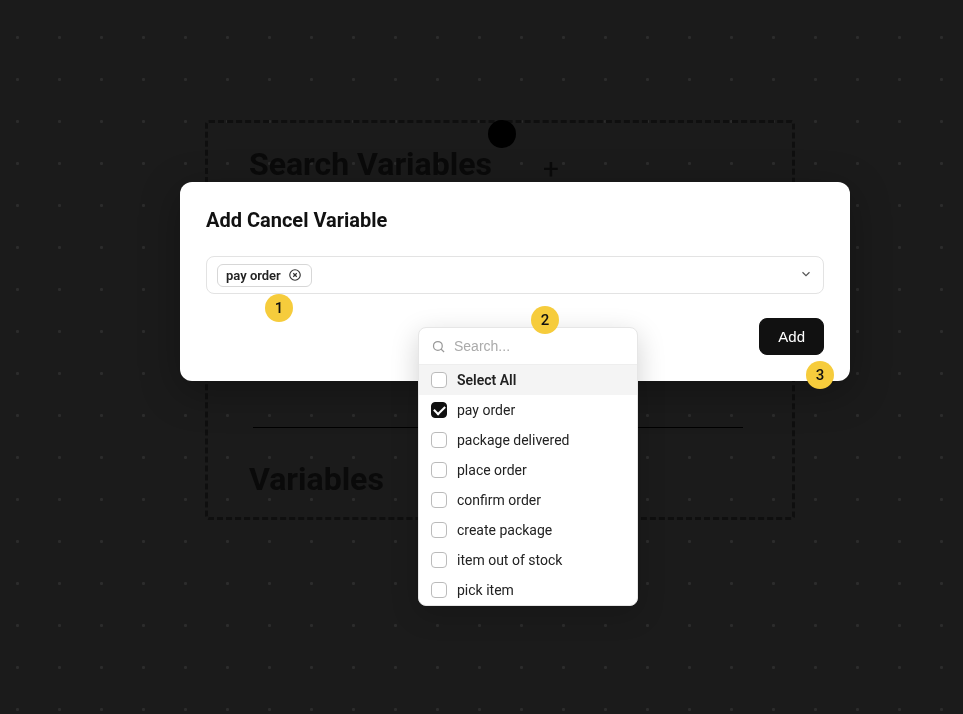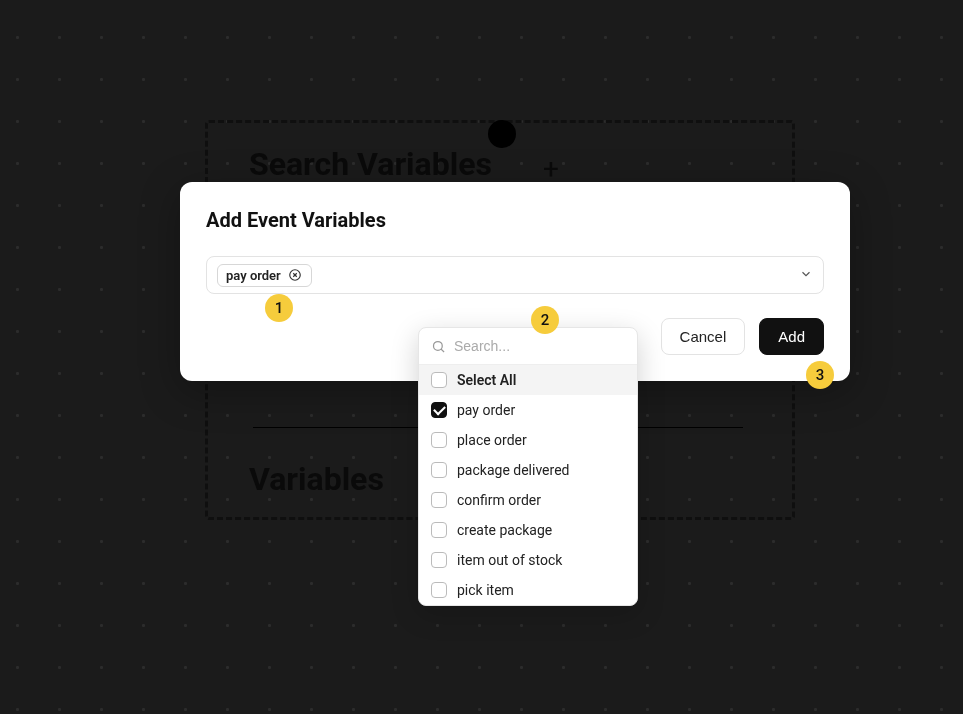--- a/index.html
+++ b/index.html
@@ -660,21 +660,21 @@
 <div class="dashed-panel"></div>
 <div class="panel-knob"></div>
 <div class="panel-title obj-vars">Search Variables</div>
 <div class="plus-icon">+</div>
 <div class="divider"></div>
 <div class="panel-title constraints">Variables</div>
 
 <div class="overlay"></div>
 
 <div class="modal">
-  <div class="modal-title">Add Event Variables</div>
+  <div class="modal-title">Add Cancel Variable</div>
   <div class="form-row">
     <div class="field-group fg-types">
       <div class="multiselect">
         <span class="tag">
           <span>pay order</span>
           <span class="tag-x">
             <svg viewBox="0 0 24 24" width="14" height="14" fill="none" stroke="#333" stroke-width="2">
               <circle cx="12" cy="12" r="9"></circle>
               <line x1="9" y1="9" x2="15" y2="15"></line>
               <line x1="15" y1="9" x2="9" y2="15"></line>
@@ -683,21 +683,20 @@
         </span>
         <span class="chevron">
           <svg viewBox="0 0 24 24" width="14" height="14" fill="none" stroke="#555" stroke-width="2">
             <polyline points="6 9 12 15 18 9"></polyline>
           </svg>
         </span>
       </div>
     </div>
   </div>
   <div class="actions">
-    <button class="btn btn-cancel">Cancel</button>
     <button class="btn btn-add">Add</button>
   </div>
 </div>
 
 <div class="dropdown">
   <div class="search-row">
     <span class="search-icon">
       <svg viewBox="0 0 24 24" width="15" height="15" fill="none" stroke="#999" stroke-width="2">
         <circle cx="11" cy="11" r="7"></circle>
         <line x1="21" y1="21" x2="16" y2="16"></line>
@@ -710,25 +709,25 @@
       <span class="checkbox"></span>
       <span>Select All</span>
     </div>
     <div id="opts-mount">
         <div class="option">
           <span class="checkbox checked"></span>
           <span>pay order</span>
         </div>
         <div class="option">
           <span class="checkbox"></span>
-          <span>place order</span>
+          <span>package delivered</span>
         </div>
         <div class="option">
           <span class="checkbox"></span>
-          <span>package delivered</span>
+          <span>place order</span>
         </div>
         <div class="option">
           <span class="checkbox"></span>
           <span>confirm order</span>
         </div>
         <div class="option">
           <span class="checkbox"></span>
           <span>create package</span>
         </div>
         <div class="option">

